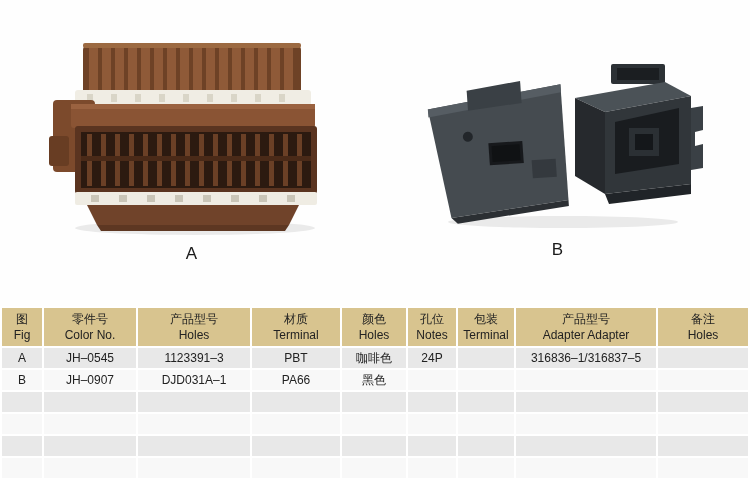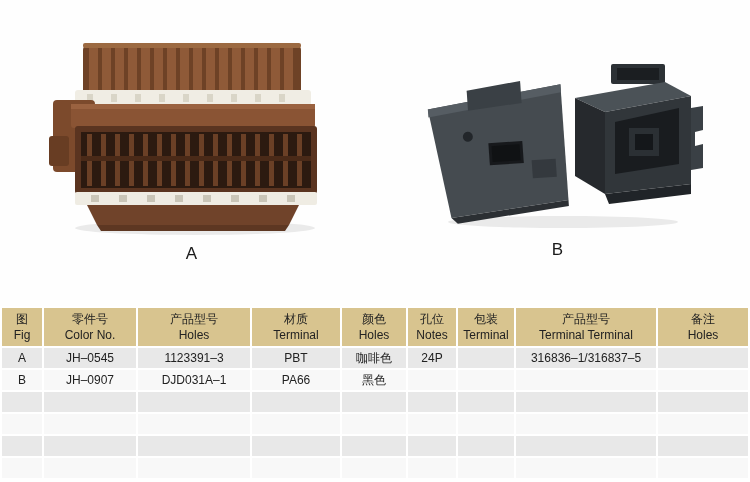--- a/index.html
+++ b/index.html
@@ -229,21 +229,21 @@
         <th>
           <div>孔位</div>
           <div>Notes</div>
         </th>
         <th>
           <div>包装</div>
           <div>Terminal</div>
         </th>
         <th>
           <div>产品型号</div>
-          <div>Terminal Terminal</div>
+          <div>Adapter Adapter</div>
         </th>
         <th>
           <div>备注</div>
           <div>Holes</div>
         </th>
       </tr>
     </thead>
   <tbody>
       <tr>
         <td>A</td>

